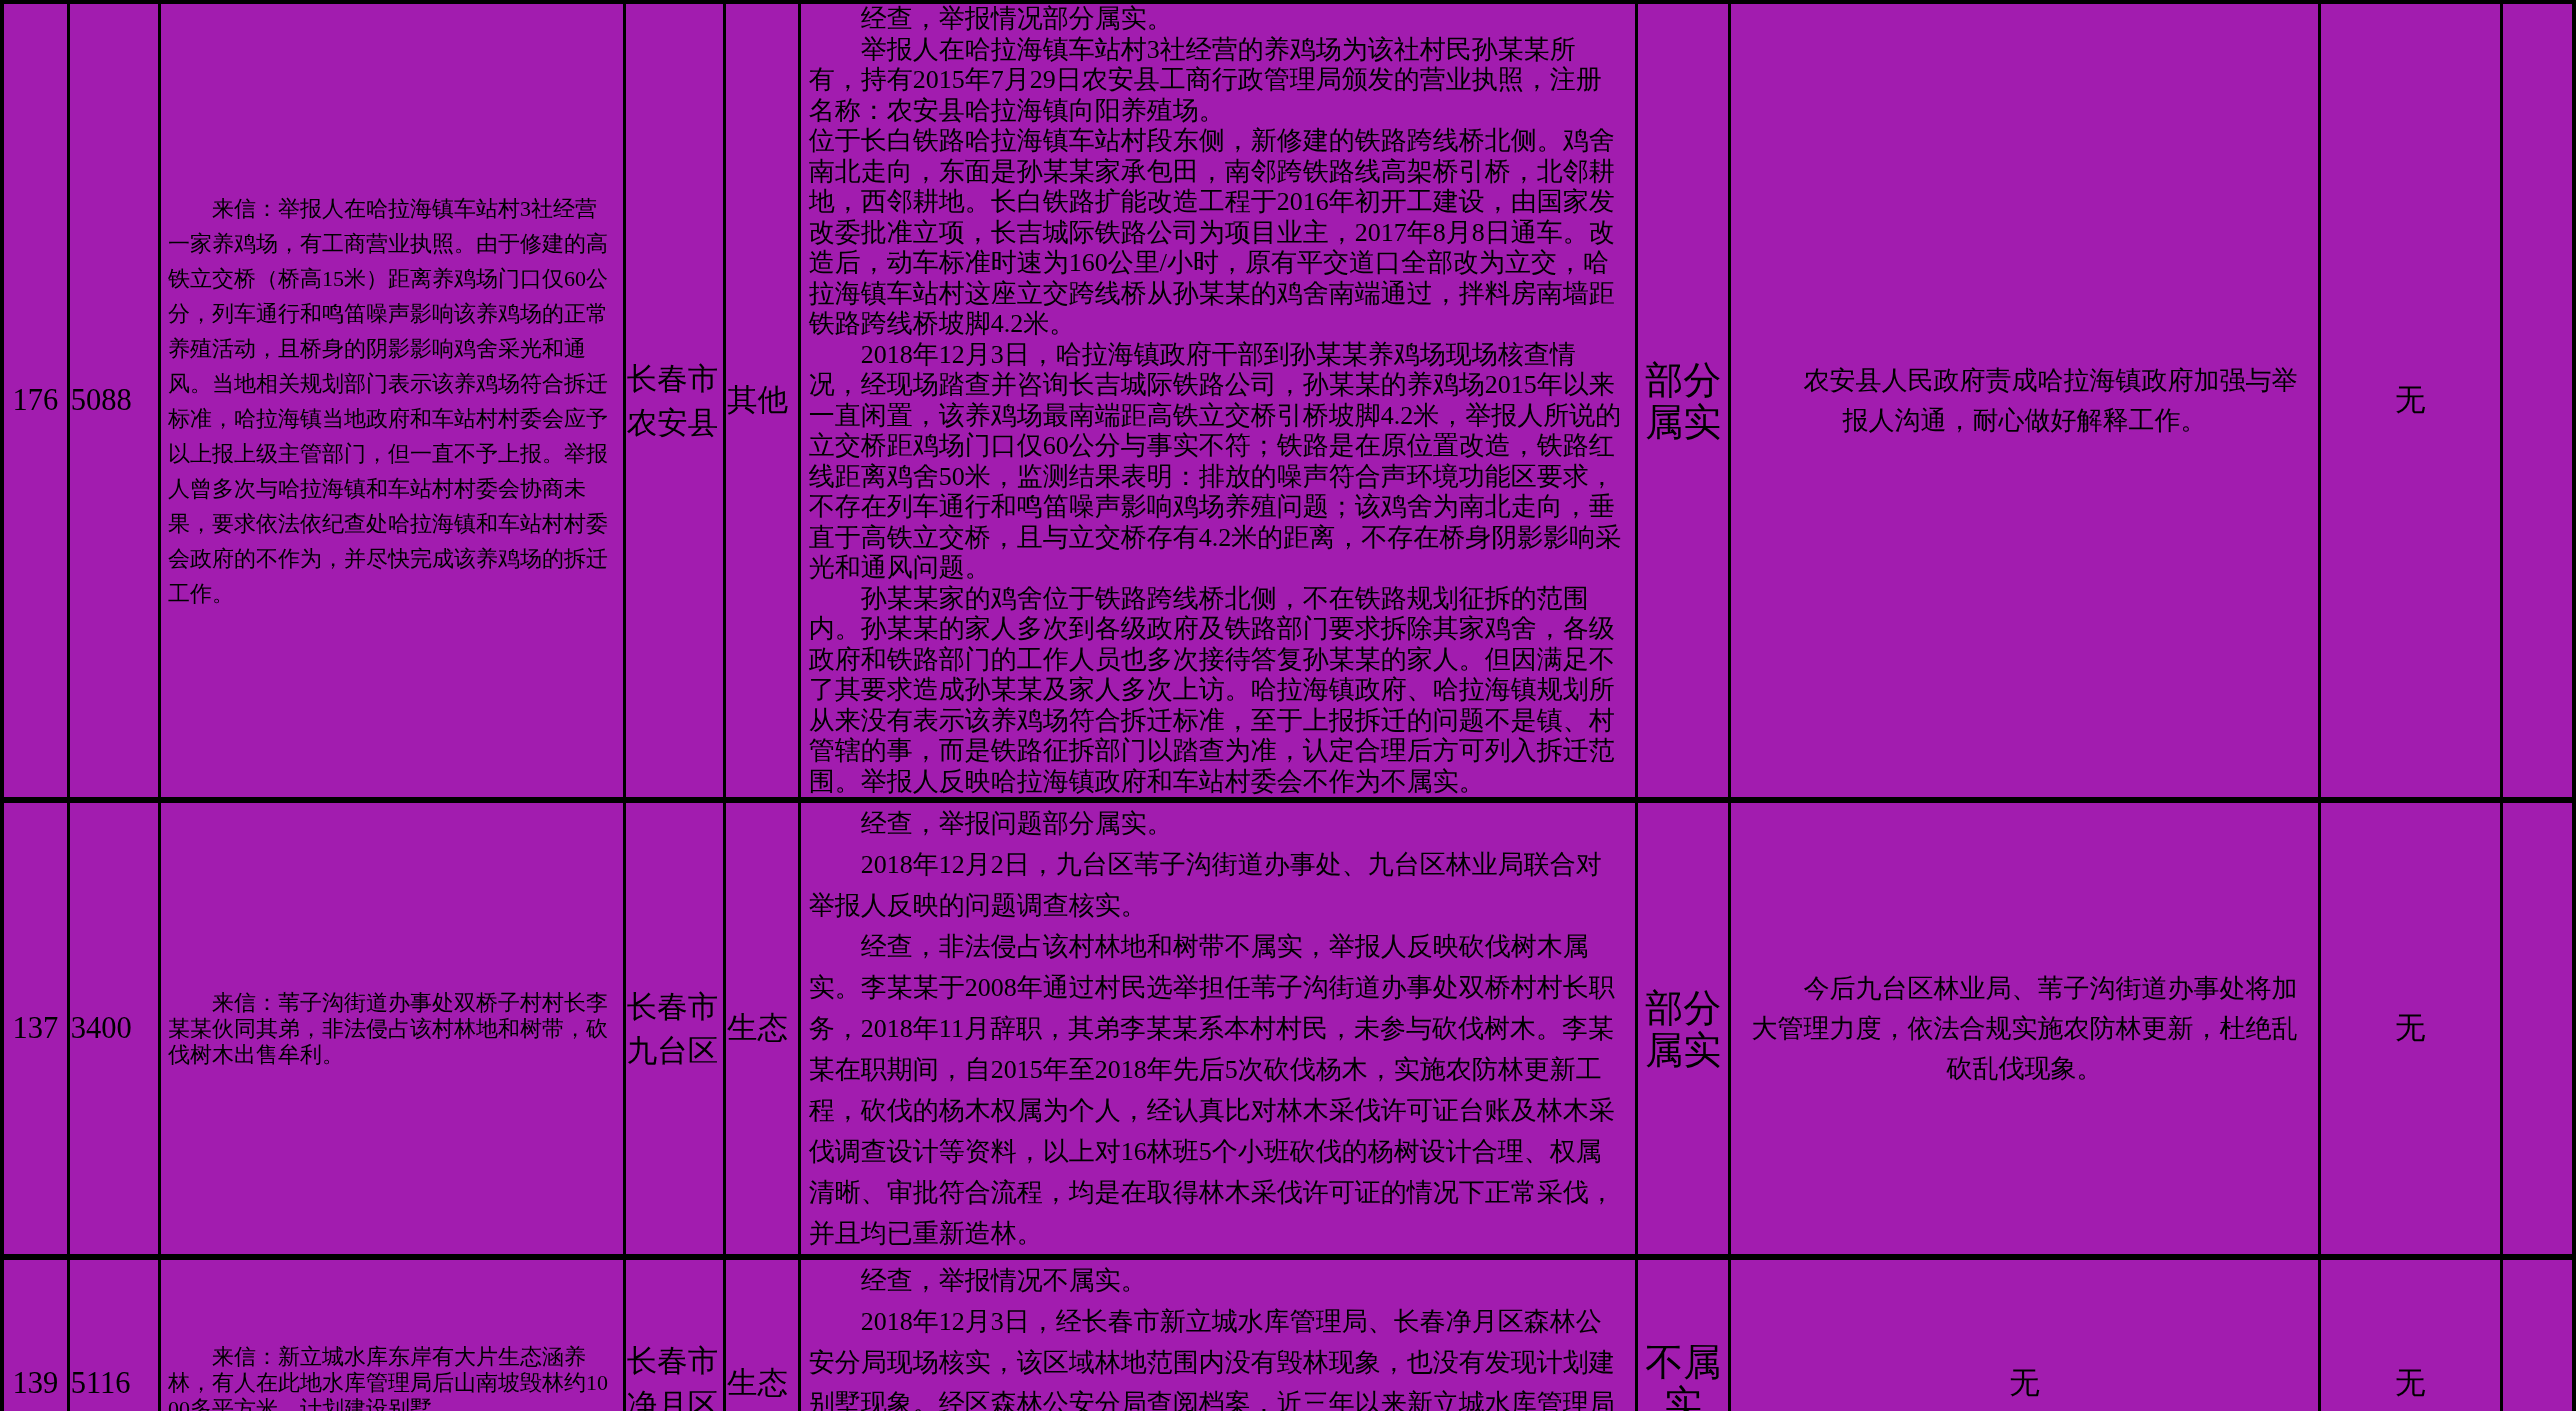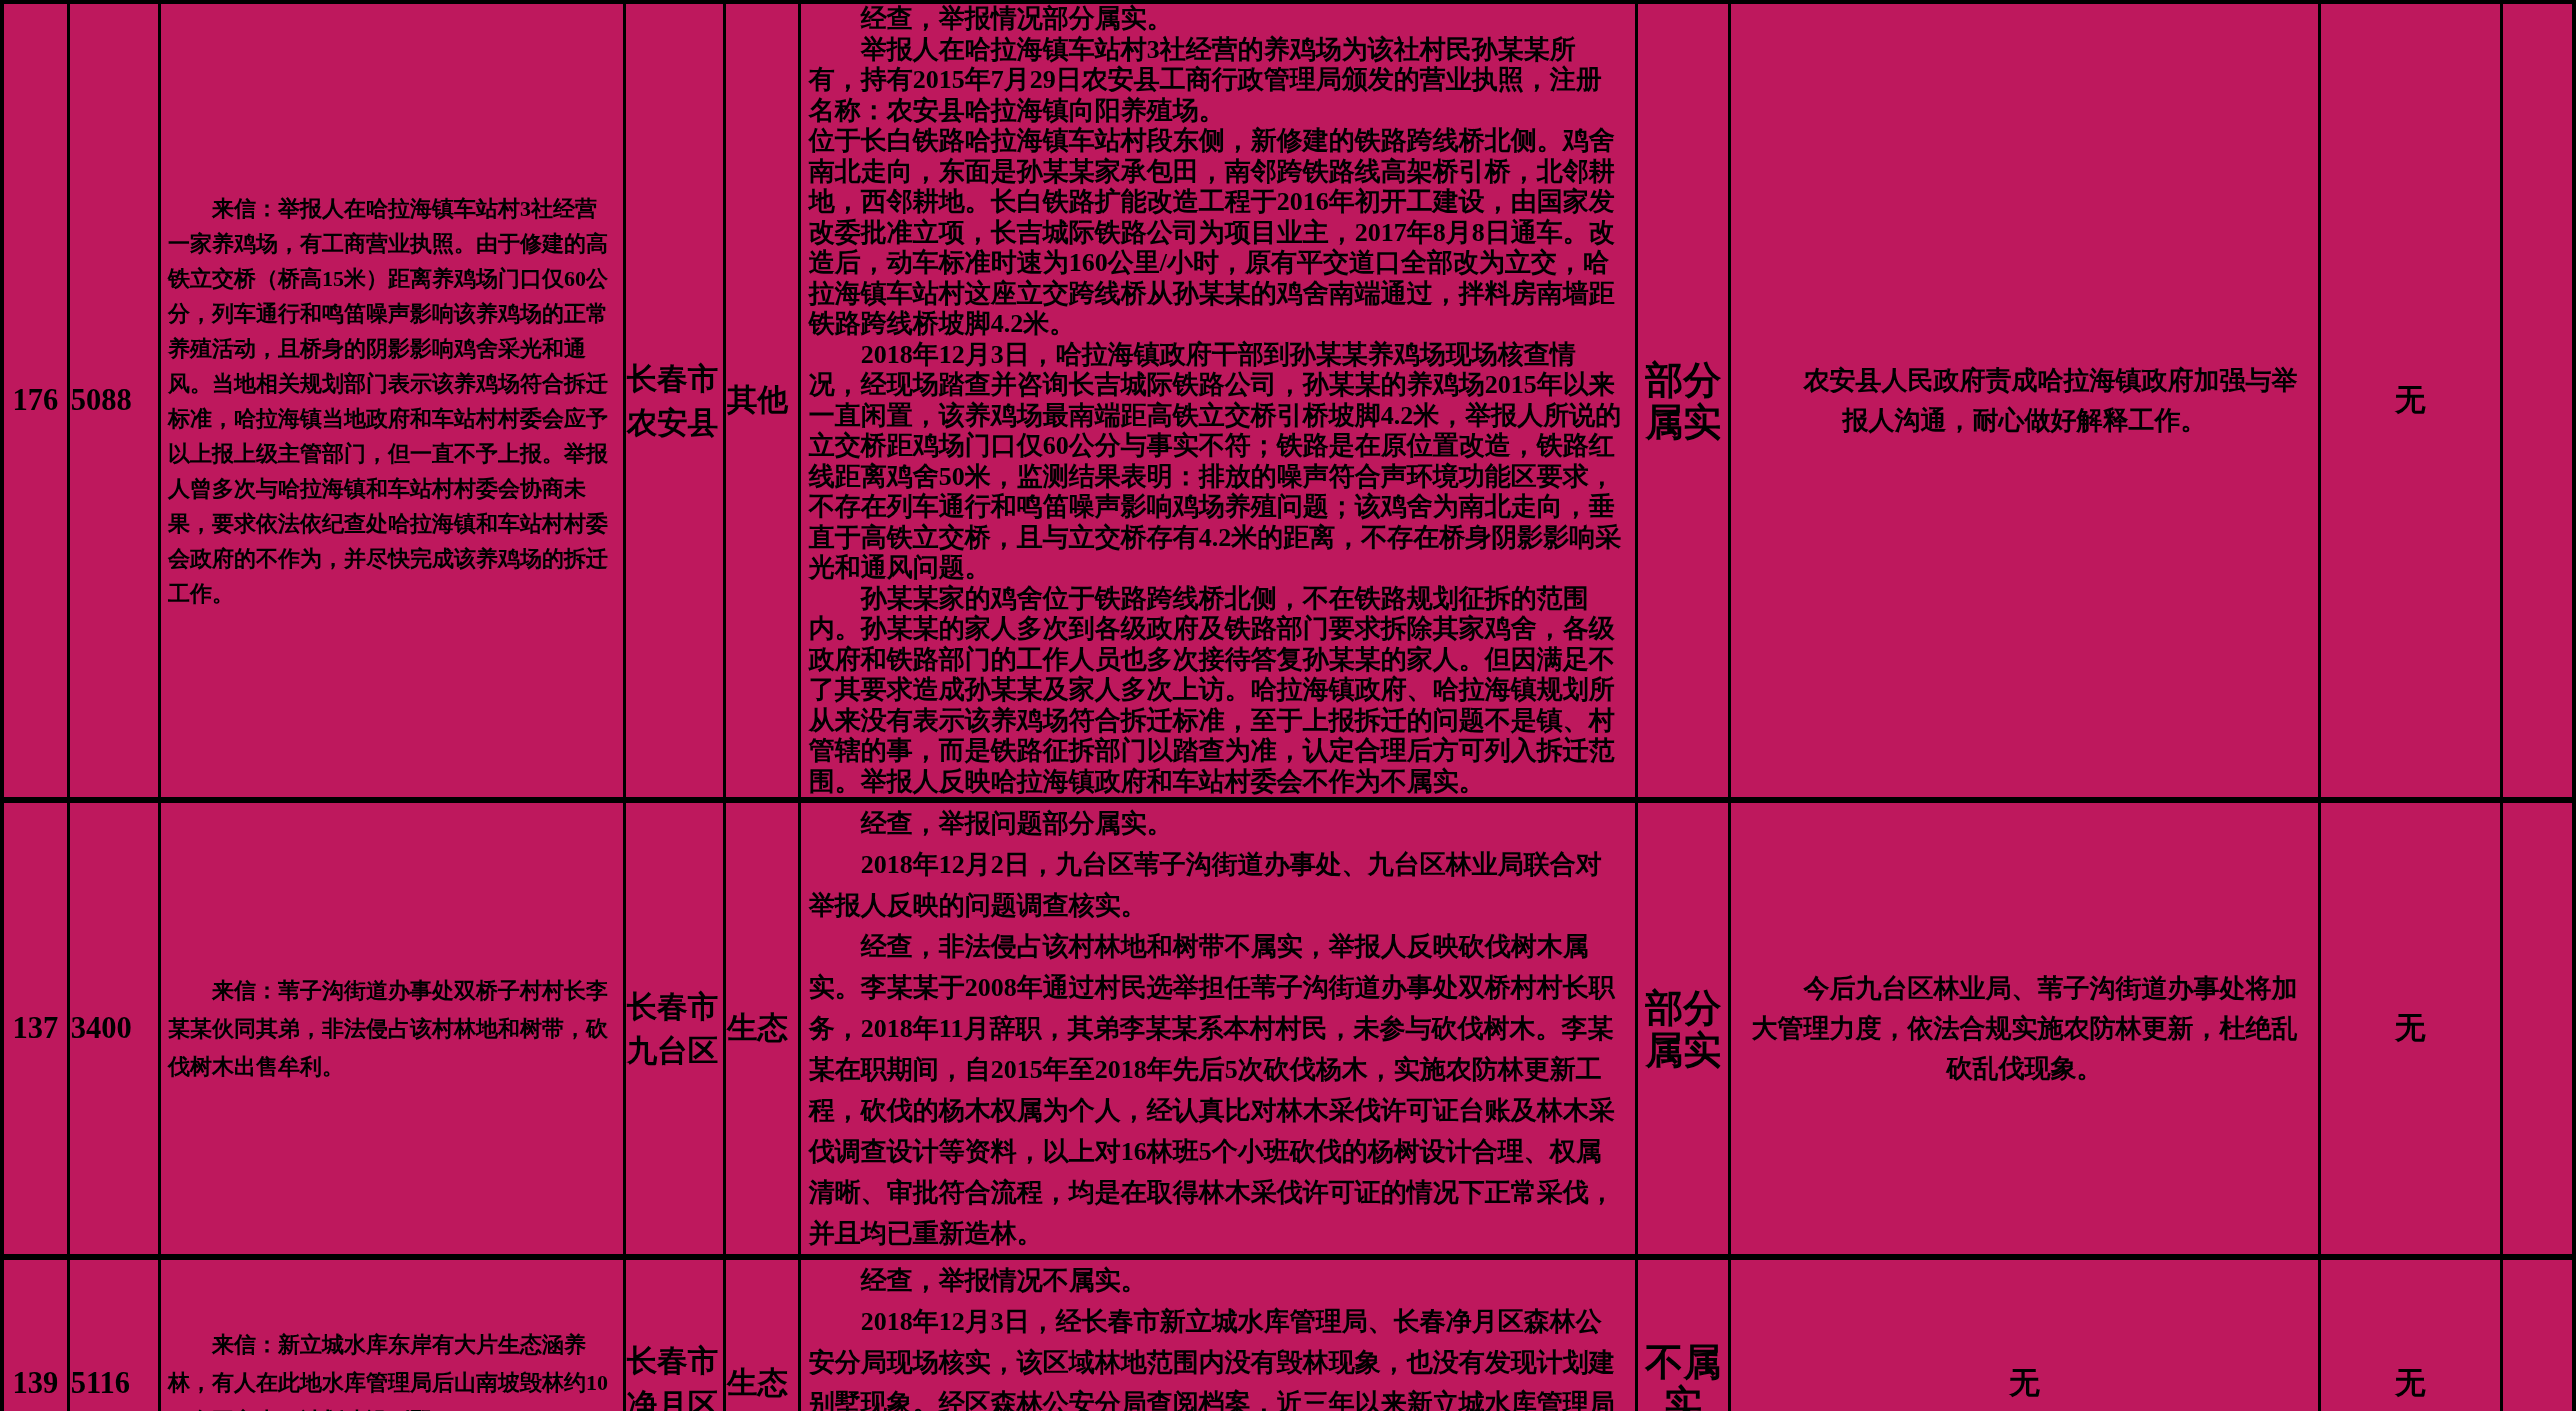--- a/index.html
+++ b/index.html
@@ -6,41 +6,41 @@
   .page{
     width:2576px;height:1412px;background:#ffffff;position:relative;overflow:hidden;
     font-family:"Liberation Serif","DejaVu Serif",serif;color:#000;
   }
   table.report{
     width:2576px;height:1412px;border-collapse:collapse;table-layout:fixed;
     background:#fff;
   }
   table.report td{
     border:3.8px solid #000;vertical-align:middle;overflow:hidden;
-    color:#000;background:#be185d;font-weight:bold;
+    color:#000;background:#a21caf;
   }
   table.report{border:4.6px solid #000;}
   tr.rowsep td{border-top-width:6.9px;}
   
   td.c-seq{ text-align:center;font-size:30.5px; }
   td.c-num{ text-align:left;font-size:30.5px; }
   td.c-complaint{ text-align:left;font-size:22px;padding:0 6.9px;white-space:pre-wrap;word-break:break-all; }
   td.c-region{ font-size:30.5px;line-height:44px;white-space:pre-wrap; }
   td.c-cat{ text-align:left;font-size:30.5px; }
   td.c-find{ text-align:left;font-size:26px;padding:0 7.6px;white-space:pre-wrap;word-break:break-all; }
   td.c-status{ text-align:center;font-size:38px;line-height:42px;padding:0 4.6px;word-break:break-all; }
   td.c-meas{ text-align:center;font-size:26px;line-height:40px;padding:0 9.1px;white-space:pre-wrap;word-break:break-all; }
   td.c-meas.center{ text-align:center;font-size:30.5px; }
   td.c-acc{ text-align:center;font-size:30.5px; }
   td.c-remark{ background:#fff; }
   
   tr.r1 td.c-find{ line-height:30.5px; }
   tr.r1 td.c-complaint{ line-height:35px; }
   tr.r2 td.c-find, tr.r3 td.c-find{ line-height:41px; }
-  tr.r2 td.c-complaint, tr.r3 td.c-complaint{ line-height:38px; }
+  tr.r2 td.c-complaint, tr.r3 td.c-complaint{ line-height:26px; }
 </style>
 </head>
 <body>
 
 <div class="page">
   <table class="report">
     <colgroup>
       <col style="width:66px">
       <col style="width:91px">
       <col style="width:463px">

